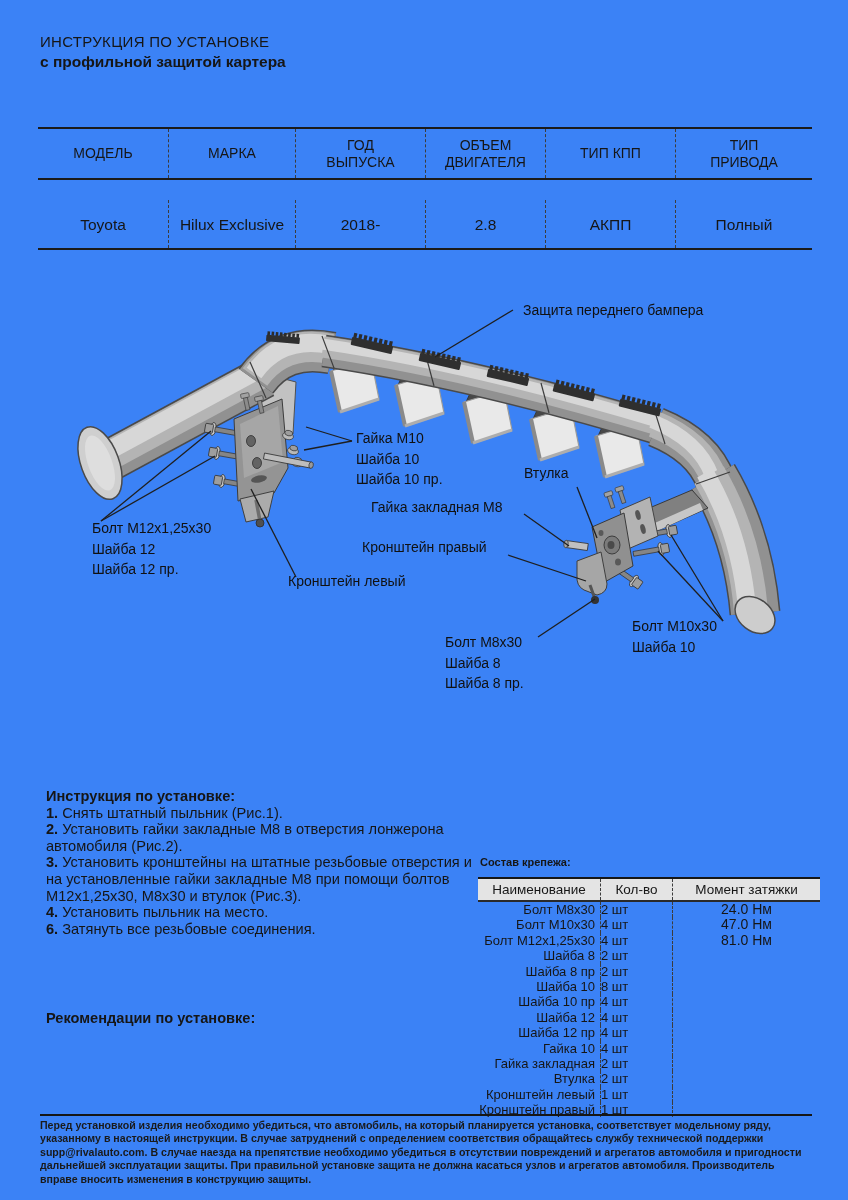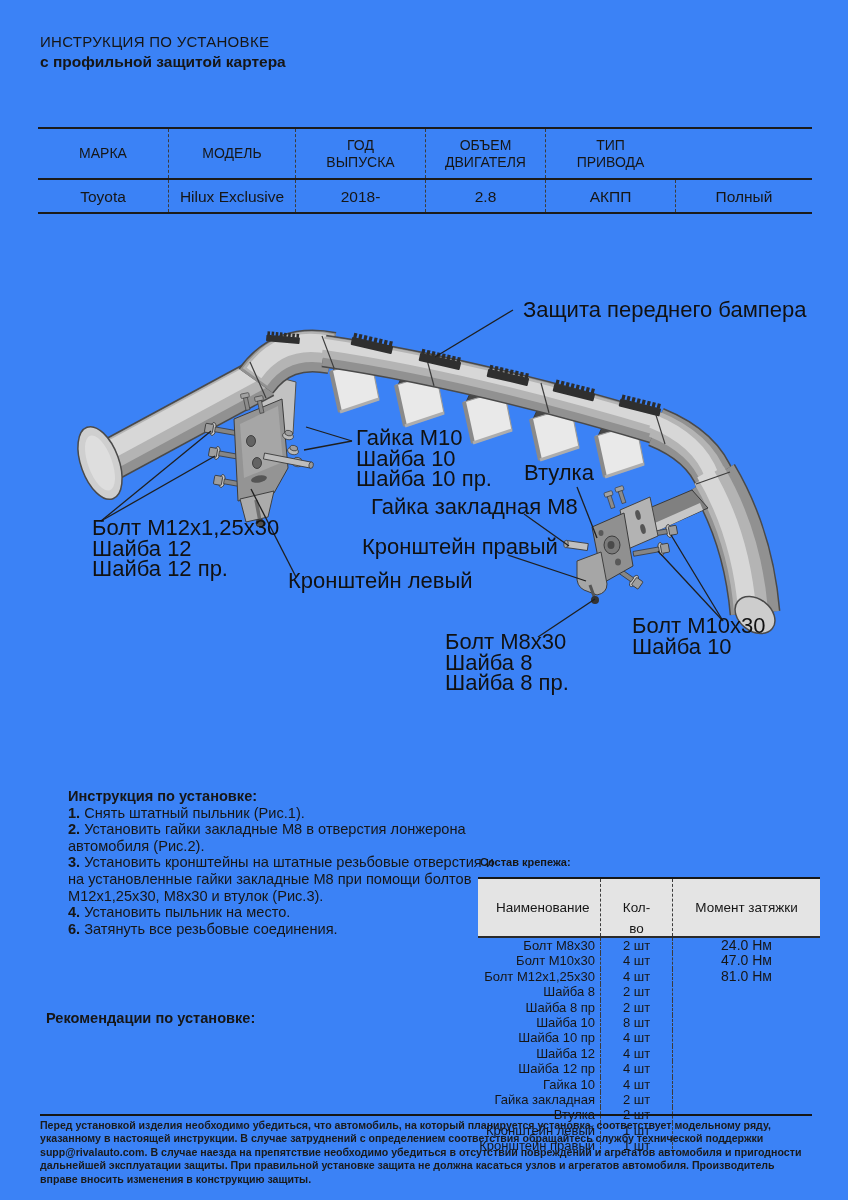--- a/index.html
+++ b/index.html
@@ -11,72 +11,73 @@
   .hdr .t1{font-size:15px;letter-spacing:.3px;}
   .hdr .t2,.hdr .t3{font-size:15.5px;font-weight:bold;}
 
   
   .vtable{position:absolute;left:38px;top:127px;width:774px;
           border-top:2px solid #1b1b1b;border-bottom:2px solid #1b1b1b;}
   .vrow{display:grid;grid-template-columns:130px 127px 130px 120px 130px 137px;}
   .vrow.vheader{border-bottom:2px solid #1b1b1b;}
   .vcell{display:flex;align-items:center;justify-content:center;text-align:center;
          height:49px;font-size:14px;white-space:pre-line;line-height:17px;}
-  .vrow.vvalues .vcell{height:32px;font-size:15.5px;white-space:nowrap;}
+  .vrow.vvalues .vcell{height:48px;font-size:15.5px;white-space:nowrap;margin-top:20px;}
   .vcell + .vcell{border-left:1px dashed #3c3c3c;}
 
   
   .diagram-svg{position:absolute;left:30px;top:280px;}
-  .dlabel{position:absolute;font-size:22px;line-height:20.5px;white-space:nowrap;color:#111;}
+  .dlabel{position:absolute;font-size:14px;line-height:20.5px;white-space:nowrap;color:#111;}
 
   
   .instructions{position:absolute;left:46px;top:788px;width:430px;
-                font-size:14.6px;line-height:16.6px;margin-left:22px;}
+                font-size:14.6px;line-height:16.6px;}
   .recommendations{position:absolute;left:46px;top:1010px;width:424px;
                 font-size:14.6px;line-height:16.6px;}
   .sec-title{font-weight:bold;}
   .gap{height:19px;}
   .step b{font-weight:bold;}
 
   
   .ftitle{position:absolute;left:480px;top:856px;font-size:11px;font-weight:bold;}
   .ftable{position:absolute;left:478px;top:877px;width:342px;border-top:2px solid #161616;}
   .frow{display:grid;grid-template-columns:122px 72px 148px;}
   .frow.fheader{background:#e4e4e4;border-bottom:2px solid #2a2a2a;}
   .frow.fheader .fcell{font-size:13.5px;height:21px;line-height:21px;}
   .fcell{font-size:13px;height:15.4px;line-height:15.4px;overflow:hidden;}
   .fcell.fname{text-align:right;padding-right:5px;}
-  .fcell.fqty{text-align:center;}
+  .fcell.fqty{}
   .fcell.ftq{text-align:center;font-size:14px;}
   .frow .fcell:nth-child(2),.frow .fcell:nth-child(3){border-left:1px dashed #3c3c3c;}
-  .frow.fheader .fcell{text-align:center;padding:18px;}
+  .frow.fheader .fcell{text-align:center;padding:0;}
 
   
   .footer-line{position:absolute;left:40px;top:1114px;width:772px;height:2px;background:#161616;}
   .footer-text{position:absolute;left:40px;top:1119px;width:772px;
                font-size:10.6px;font-weight:bold;line-height:13.4px;color:#1a1a1a;}
 </style>
 </head>
 <body>
 
 <div class="page">
 
   <div class="hdr">
     <div class="t1">ИНСТРУКЦИЯ ПО УСТАНОВКЕ</div>
     <div class="t3">с профильной защитой картера</div>
   </div>
 
   <div class="vtable">
     <div class="vrow vheader">
+        <div class="vcell">МОДЕЛЬ</div>
         <div class="vcell">МАРКА</div>
-        <div class="vcell">МОДЕЛЬ</div>
         <div class="vcell">ГОД
 ВЫПУСКА</div>
         <div class="vcell">ОБЪЕМ
 ДВИГАТЕЛЯ</div>
+        <div class="vcell">ТИП КПП</div>
         <div class="vcell">ТИП
 ПРИВОДА</div>
       </div>
     <div class="vrow vvalues">
         <div class="vcell">Toyota</div>
         <div class="vcell">Hilux Exclusive</div>
         <div class="vcell">2018-</div>
         <div class="vcell">2.8</div>
         <div class="vcell">АКПП</div>
         <div class="vcell">Полный</div>

